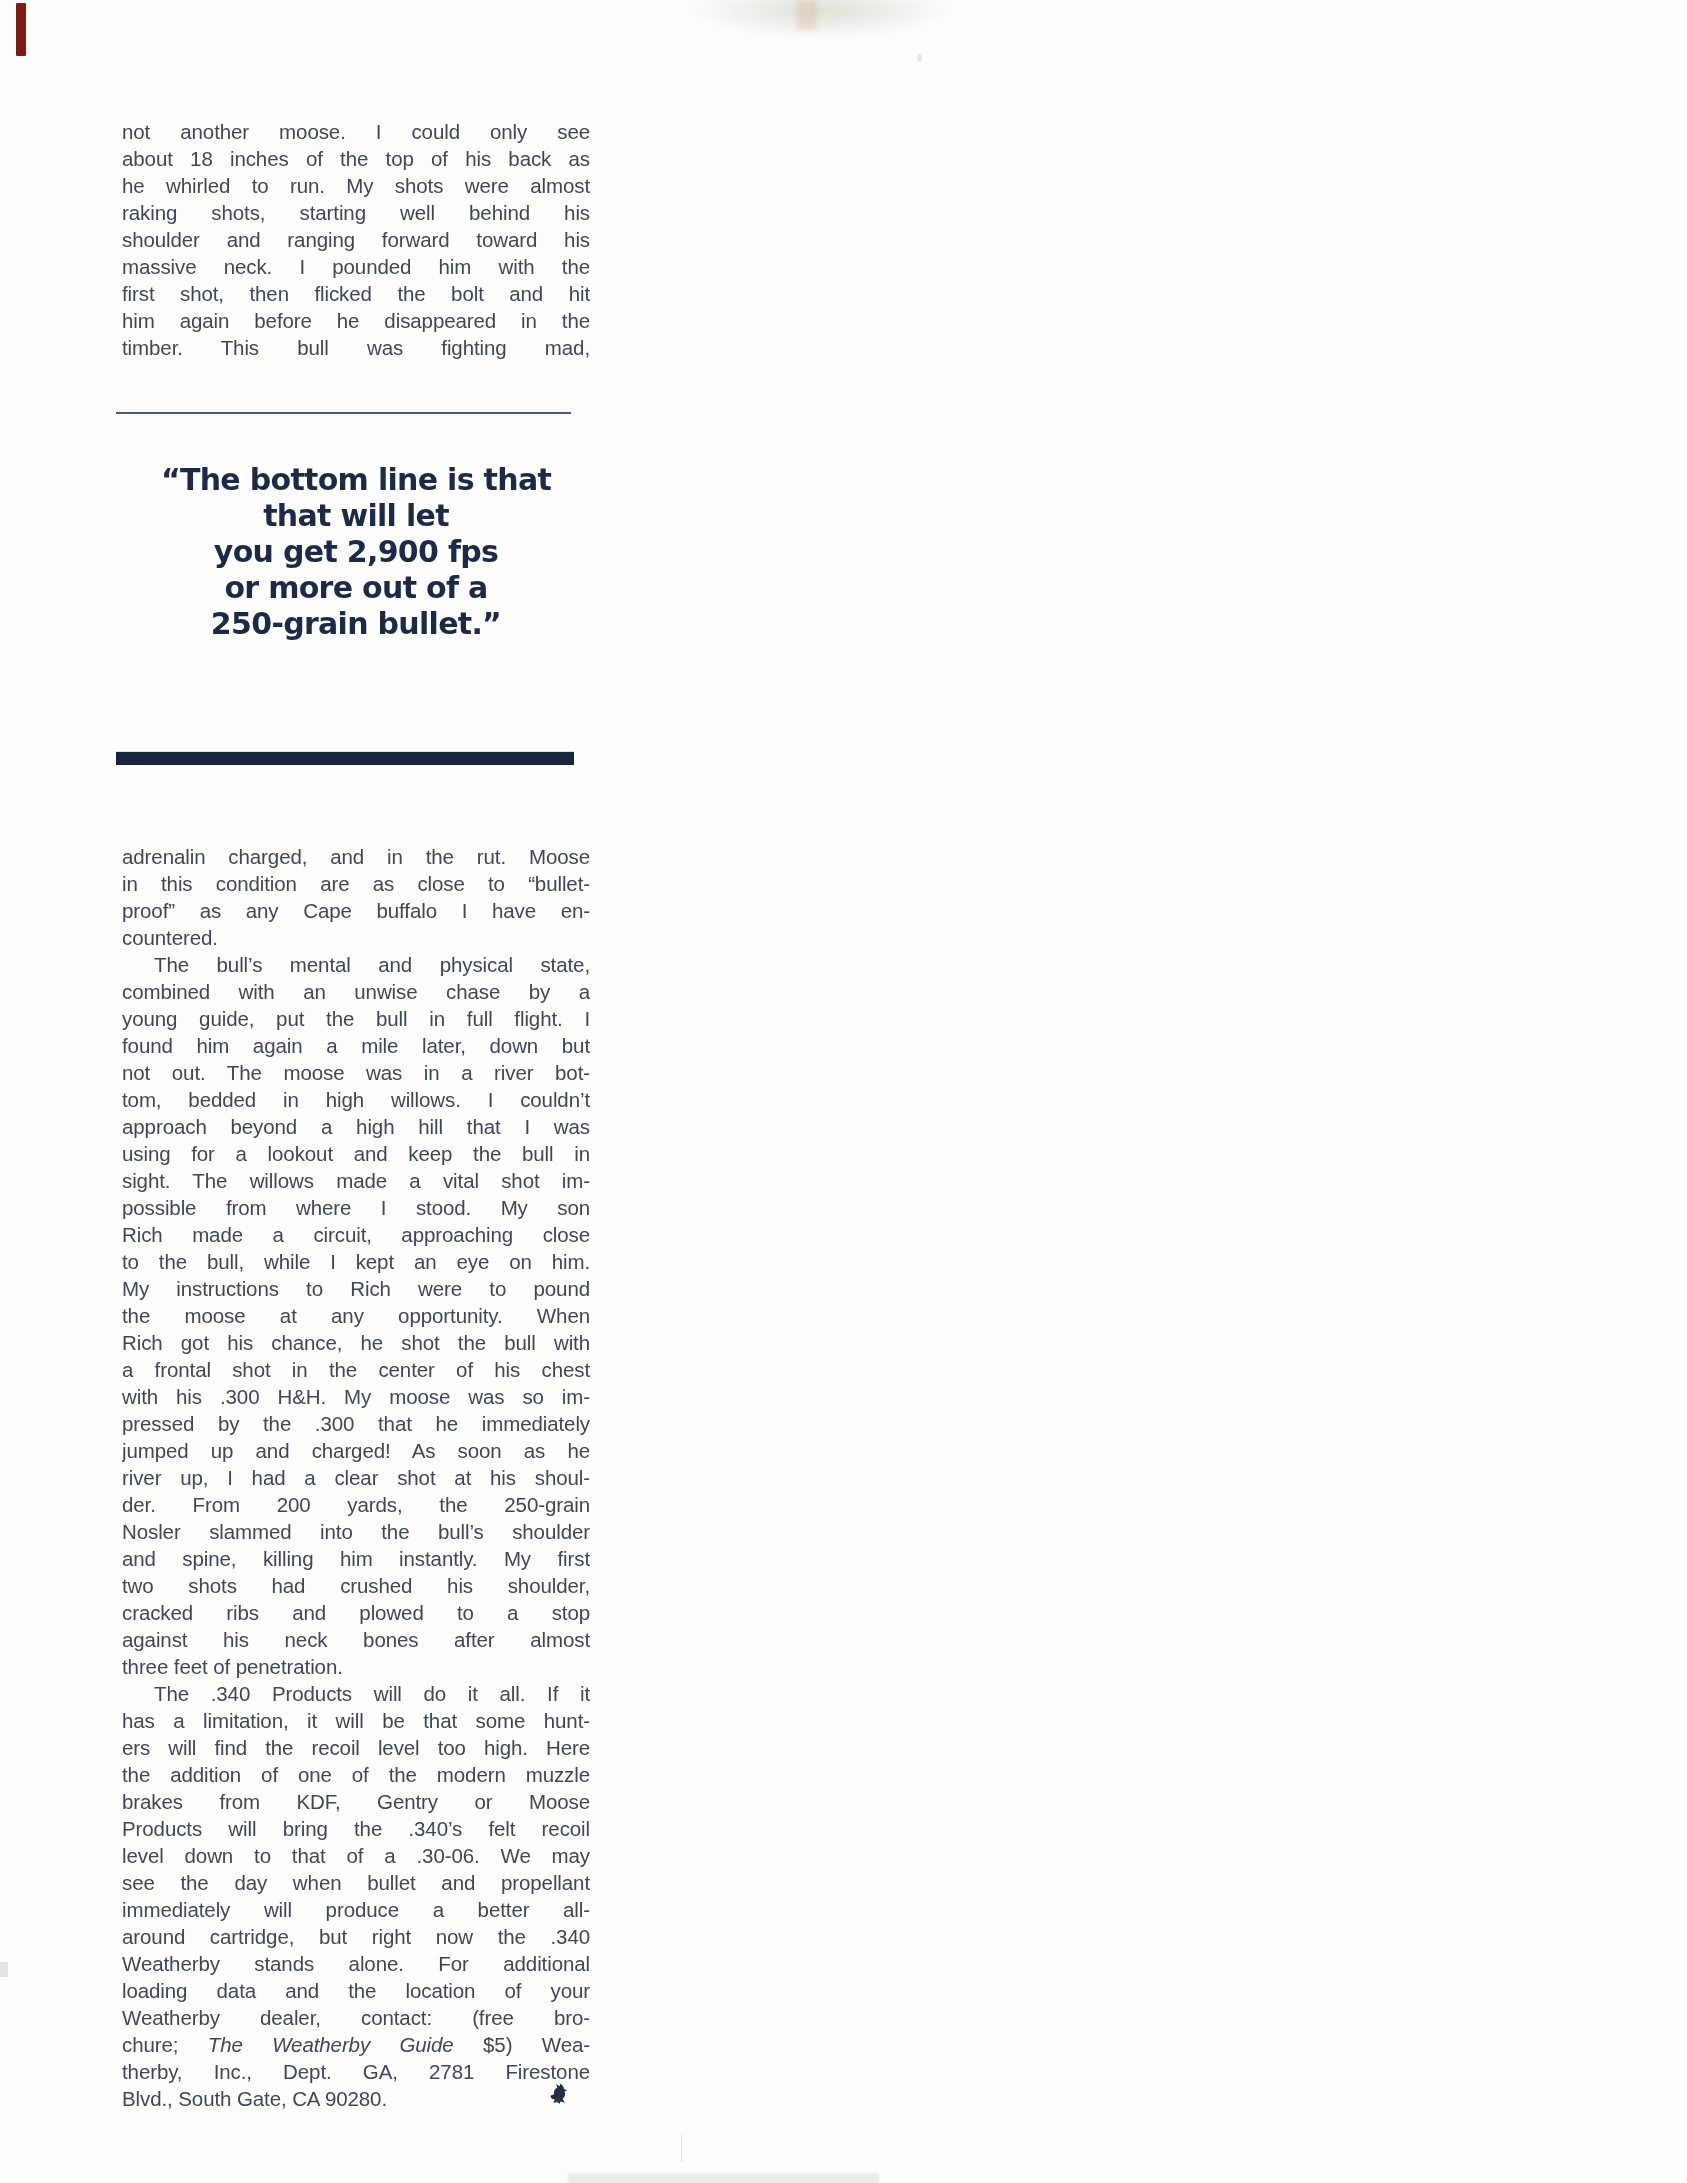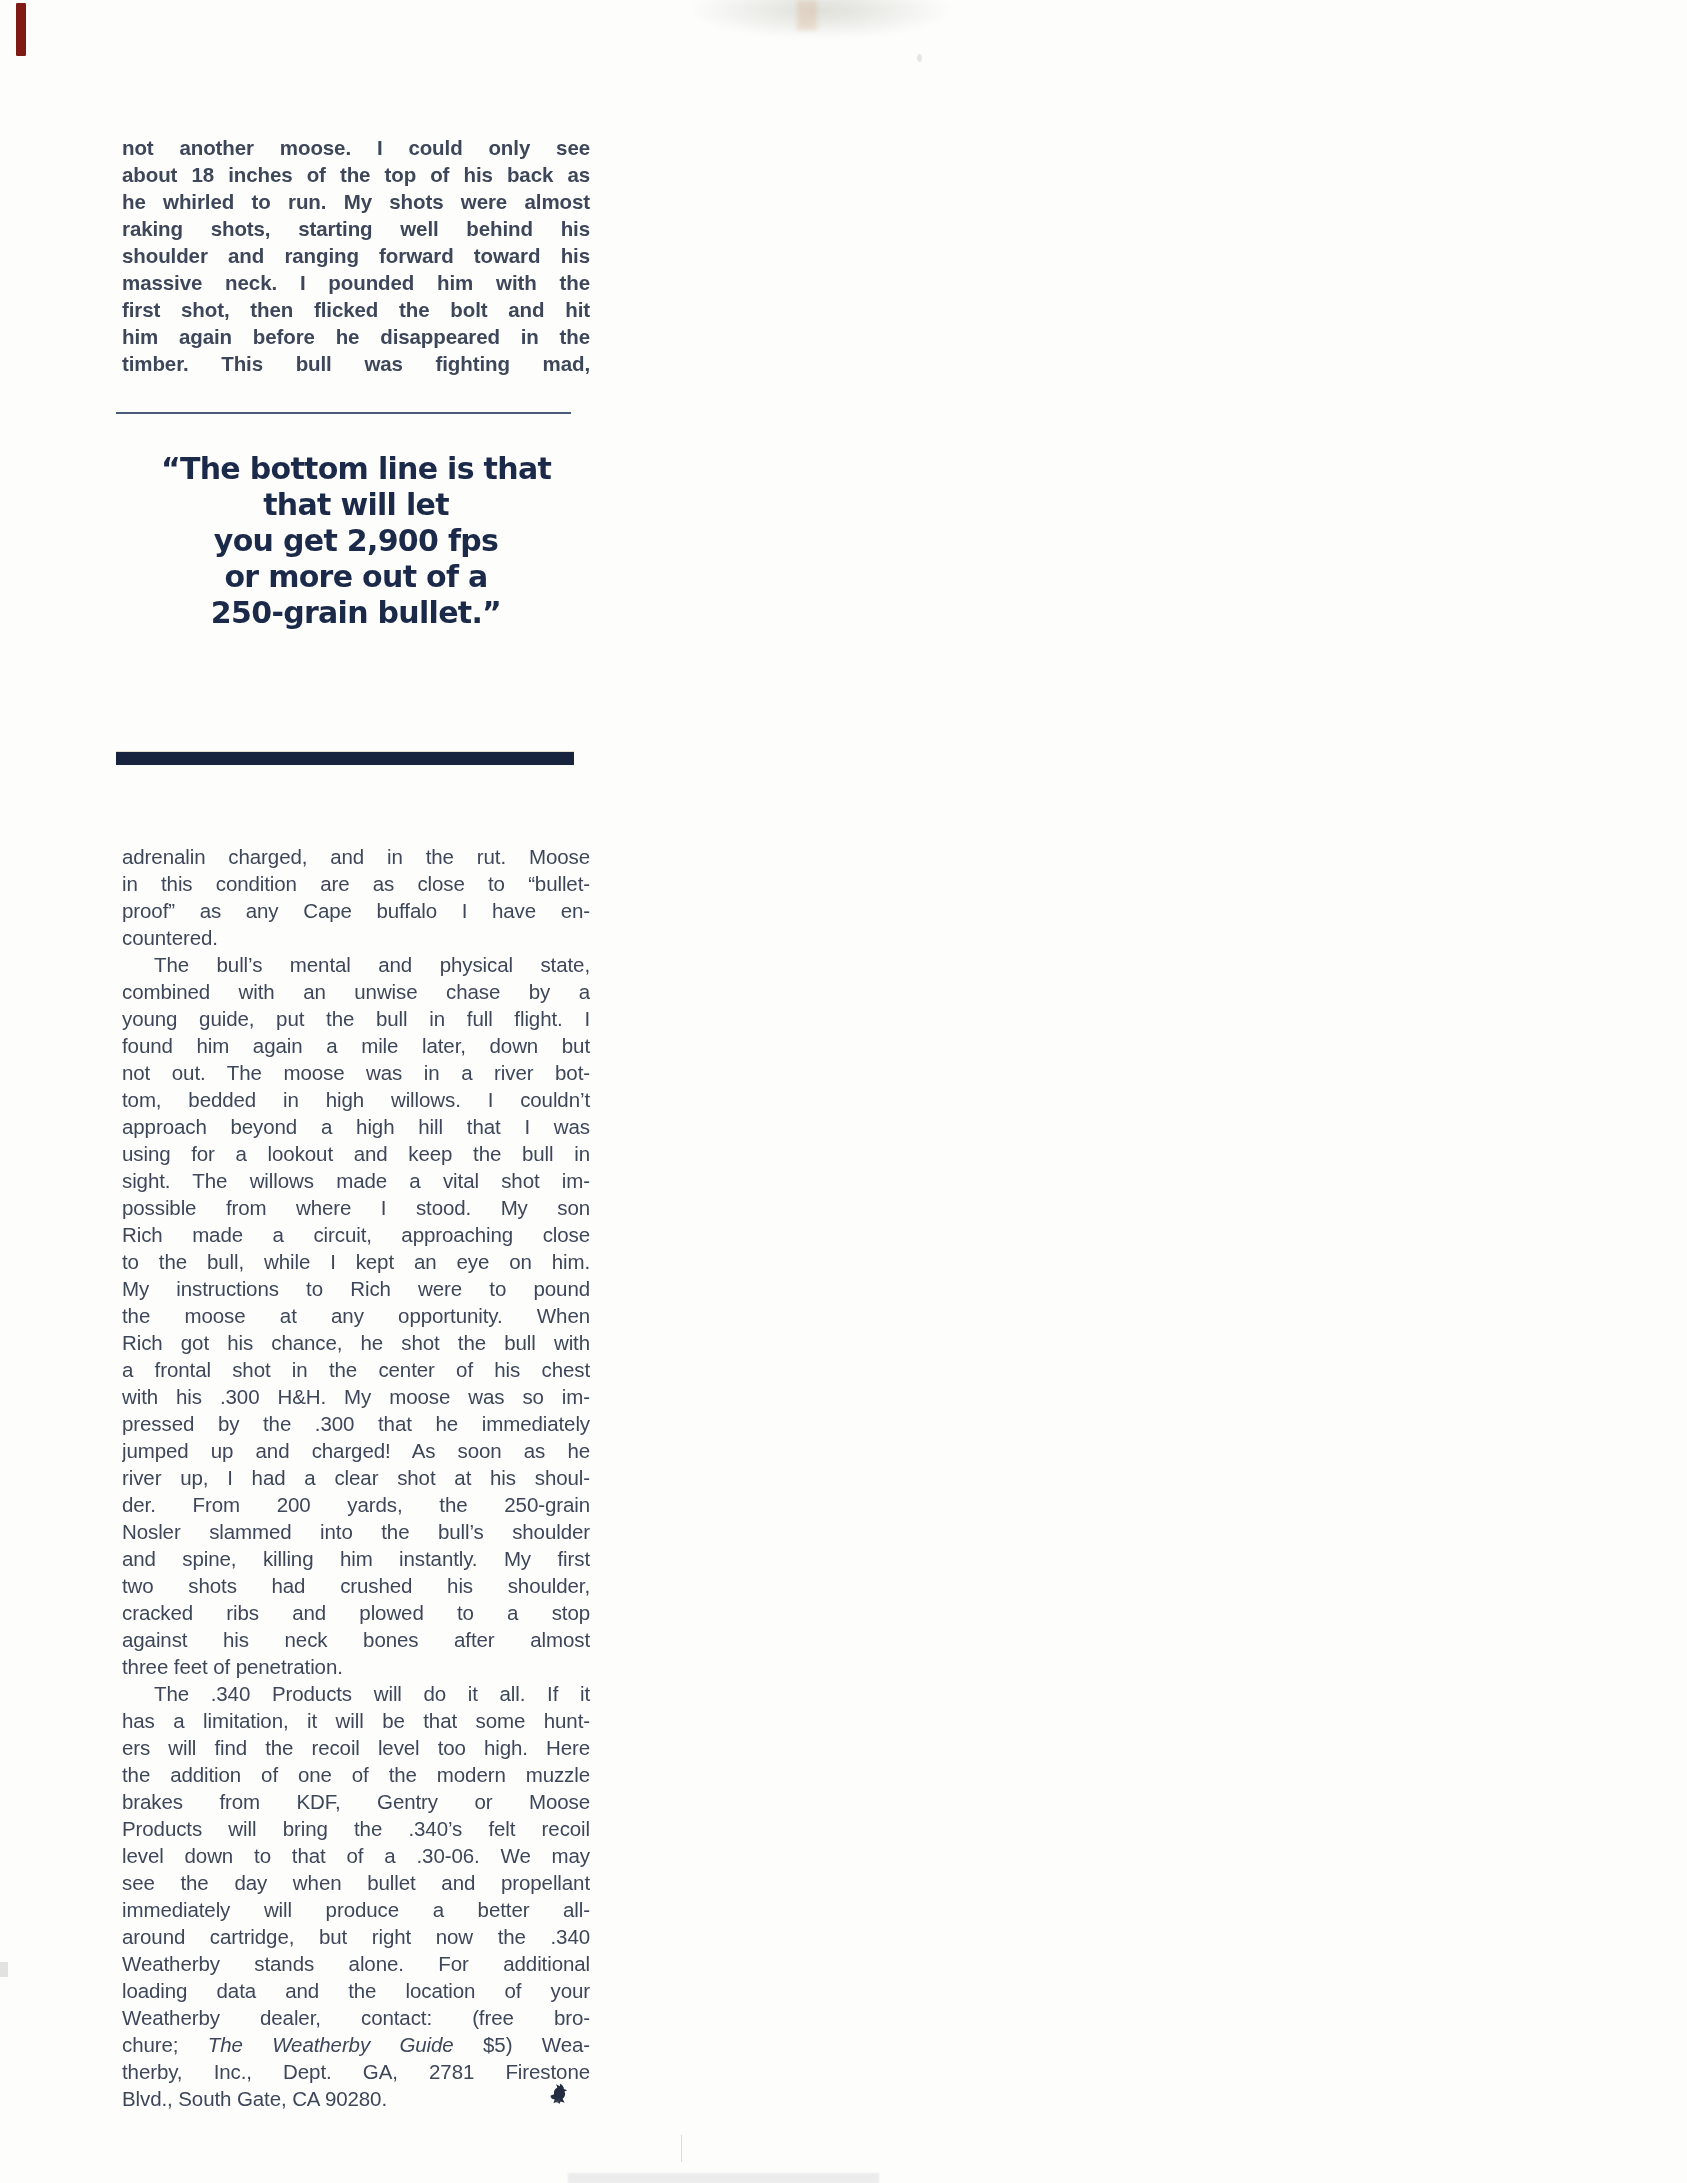--- a/index.html
+++ b/index.html
@@ -23,34 +23,34 @@
   .speck{position:absolute;left:917px;top:54px;width:5.3px;height:8px;border-radius:50%;
     background:#e7e7e3;filter:blur(0.7px);}
   .left-dash{position:absolute;left:0px;top:1962px;width:8px;height:14.6px;
     background:#e2e2e0;filter:blur(0.7px);}
   .bottom-hairline{position:absolute;left:681px;top:2135px;width:1.3px;height:26.5px;
     background:#d8dade;filter:blur(0.3px);}
   .bottom-band{position:absolute;left:568px;top:2173px;width:311px;height:10.6px;
     background:#ececec;filter:blur(1.3px);}
   
   .col{position:absolute;left:122px;width:468px;color:var(--ink);}
-  #p1{top:134px;font-weight:bold;}
+  #p1{top:118px;}
   #body2{top:843px;}
   .bline{height:27px;line-height:27px;font-size:20.5px;letter-spacing:-0.1px;
     overflow:hidden;text-align:left;}
   .jline{text-align:justify;}
   .jline::after{content:"";display:inline-block;width:100%;height:0;}
   .indent{padding-left:32px;}
   .it{font-style:italic;}
   
   .rule-thin{position:absolute;left:116px;top:412px;width:455px;height:2px;
     background:var(--rule-thin);}
   .rule-thick{position:absolute;left:116px;top:752px;width:458px;height:13.2px;
     background:var(--rule-thick);box-shadow:0 -0.7px 0 rgba(160,130,60,0.35);}
-  #quote{position:absolute;left:122px;top:451px;width:468px;}
+  #quote{position:absolute;left:122px;top:462px;width:468px;}
   .qline{height:36px;line-height:36px;text-align:center;
     font-family:"DejaVu Sans","Liberation Sans",sans-serif;
     font-weight:800;font-size:30px;letter-spacing:-0.7px;color:var(--quote-ink);}
   
   .endmark{position:absolute;left:546px;top:2083px;width:24px;height:21px;}
   .endmark svg{display:block;}
 </style>
 </head>
 <body>
 

